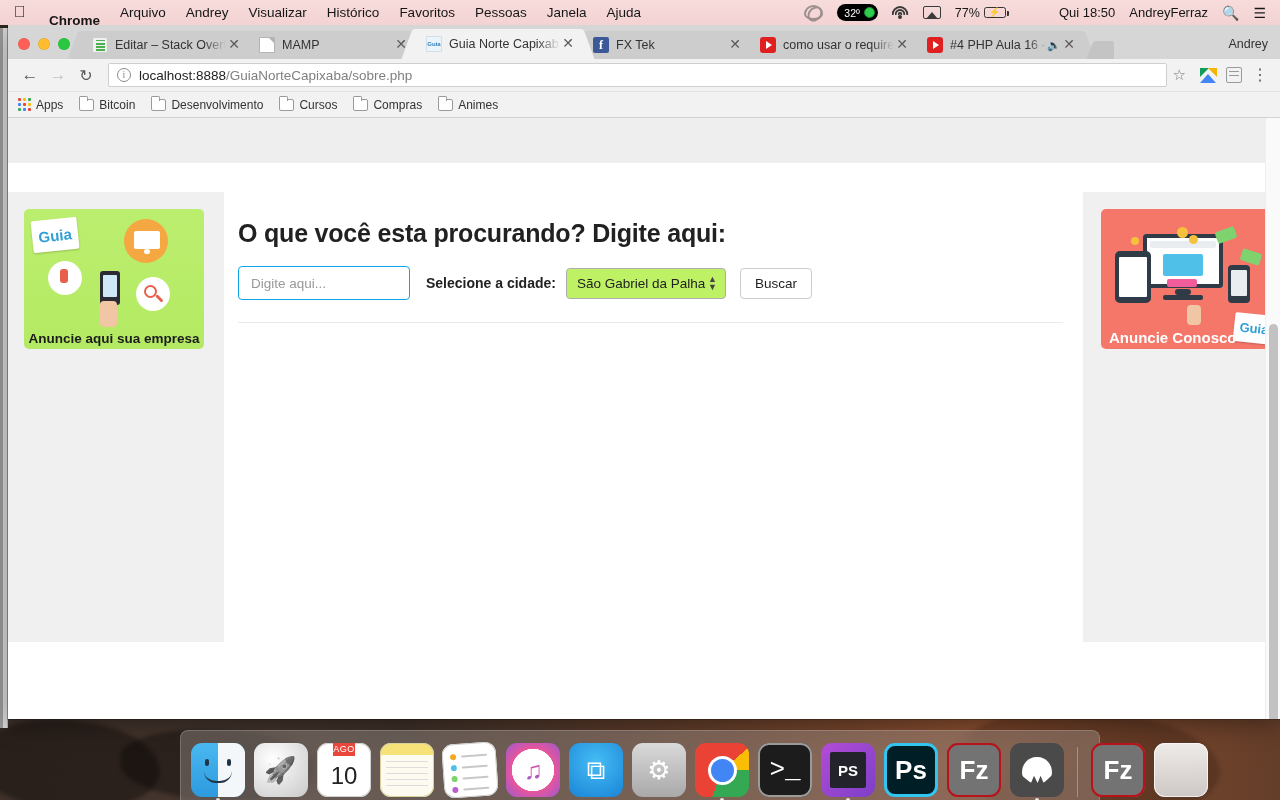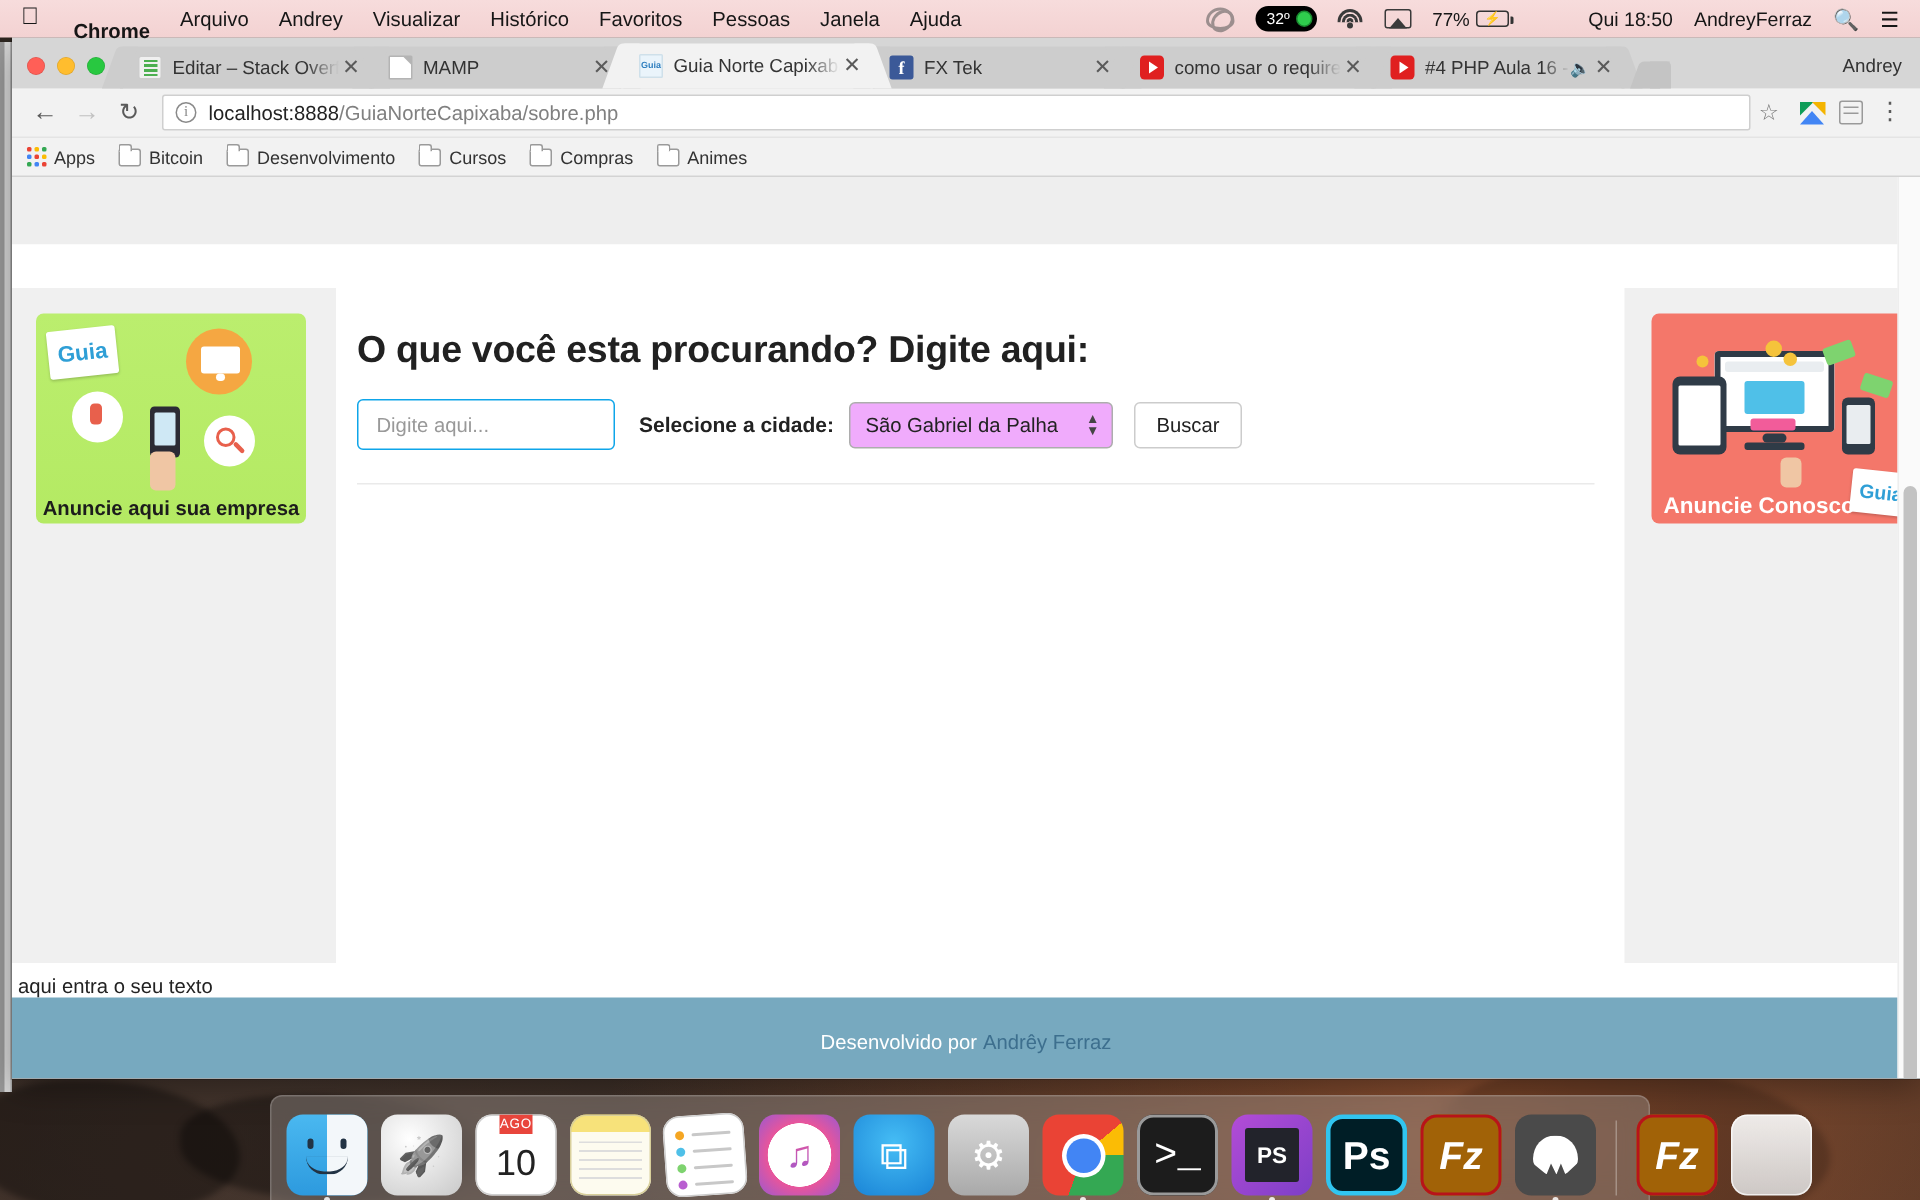--- a/index.html
+++ b/index.html
@@ -181,21 +181,21 @@
   .main-col{flex:1;background:#fff;padding:27px 0 0 14px;}
 
   h1.page-h1{font-size:25px;font-weight:bold;color:#212121;letter-spacing:-.2px;margin-bottom:18px;}
   .search-row{display:flex;align-items:center;gap:0;}
   .txt-input{
     width:172px;height:34px;border:1px solid #0ea5e9;border-radius:4px;background:#fff;
     font-size:13.5px;color:#999;display:flex;align-items:center;padding:0 12px;
   }
   .lbl-cidade{font-weight:bold;font-size:14px;color:#222;margin:0 10px 0 16px;white-space:nowrap;}
   .select-box{
-    width:176px;height:31px;border:1px solid #adadad;border-radius:4px;background:#f0abfc;
+    width:160px;height:31px;border:1px solid #adadad;border-radius:4px;background:#bef264;
     font-size:13.5px;color:#222;display:flex;align-items:center;justify-content:space-between;
     padding:0 8px 0 10px;
   }
   .select-box .arrows{font-size:9px;line-height:8px;color:#444;display:flex;flex-direction:column;}
   .btn-buscar{
     height:31px;border:1px solid #ccc;border-radius:4px;background:#fff;margin-left:14px;
     font-size:13.5px;color:#222;display:flex;align-items:center;padding:0 14px;
   }
   .hr-line{height:1px;background:#eaeaea;margin:22px 20px 0 0;}
 
@@ -270,21 +270,21 @@
      display:flex;align-items:center;justify-content:center;}
   .ic-chrome:after{content:"";width:23px;height:23px;border-radius:50%;background:#4285f4;box-shadow:0 0 0 3px #fff;}
   .ic-term{background:#1c1c1c;border-radius:6px;box-shadow:inset 0 0 0 2px #9a9a9a;color:#fff;
      font-family:"Liberation Mono",monospace;font-size:15px;display:flex;align-items:flex-start;justify-content:flex-start;padding:6px;}
   .ic-phpstorm{background:linear-gradient(135deg,#b34cd6,#7d3fc7);border-radius:7px;position:relative;
      display:flex;align-items:center;justify-content:center;}
   .ic-phpstorm:after{content:"PS";position:absolute;left:9px;top:9px;right:9px;bottom:9px;background:#22232b;
      color:#fff;font-size:15px;font-weight:bold;display:flex;align-items:center;justify-content:center;border-radius:2px;}
   .ic-ps{background:#001e26;border:3px solid #31c5f0;border-radius:5px;color:#31c5f0;
      font-size:22px;font-weight:bold;display:flex;align-items:center;justify-content:center;}
-  .ic-fz{background:#a16207;color:#fff;font-size:24px;font-weight:bold;font-style:italic;
+  .ic-fz{background:#737373;color:#fff;font-size:24px;font-weight:bold;
      display:flex;align-items:center;justify-content:center;
      -webkit-mask-image:none;border-radius:2px;
      box-shadow:inset 0 0 0 2px #b8131a;}
   .ic-fz::before{content:"";position:absolute;inset:0;
      background:radial-gradient(circle at 3px 3px,transparent 2px,#b8131a 2.2px) 0 0/6px 6px;z-index:-1;}
   .ic-seq{background:#4a4a4a;border-radius:50%;display:flex;align-items:center;justify-content:center;}
   .ic-seq:after{content:"";width:30px;height:26px;background:#fff;
      border-radius:48% 48% 40% 40%/60% 60% 40% 40%;
      clip-path: polygon(0 0,100% 0,100% 70%,72% 100%,62% 72%,52% 100%,40% 72%,30% 100%,0 72%);}
   .ic-trash{background:linear-gradient(180deg,rgba(255,255,255,.9),rgba(225,225,225,.85));
@@ -508,26 +508,21 @@
           <div class="circ" style="left:76px;top:18px;width:11px;height:11px;background:#f5c33b;"></div>
           <div class="circ" style="left:88px;top:26px;width:9px;height:9px;background:#f5c33b;"></div>
           <div class="circ" style="left:30px;top:28px;width:8px;height:8px;background:#f5c33b;"></div>
           <div class="wm" style="left:86px;top:96px;width:14px;height:20px;background:#f0c6a4;border-radius:4px;"></div>
           <div class="guia-badge" style="right:6px;bottom:6px;width:40px;height:29px;font-size:13px;transform:rotate(6deg);">Guia</div>
           <div class="ad-cap">Anuncie Conosco</div>
         </div>
       </div>
     </div>
 
-    <div class="body-text">aqui entra o seu texto</div>
-
-    <div id="site-footer">
-      <span>Desenvolvido por</span>
-      <a href="#">Andrêy Ferraz</a>
-    </div>
+
 
     <div id="pg-scroll">
       <div id="pg-thumb"></div>
     </div>
   </div>
 </div>
 
 <div id="dock">
 
   <div class="dock-item">

